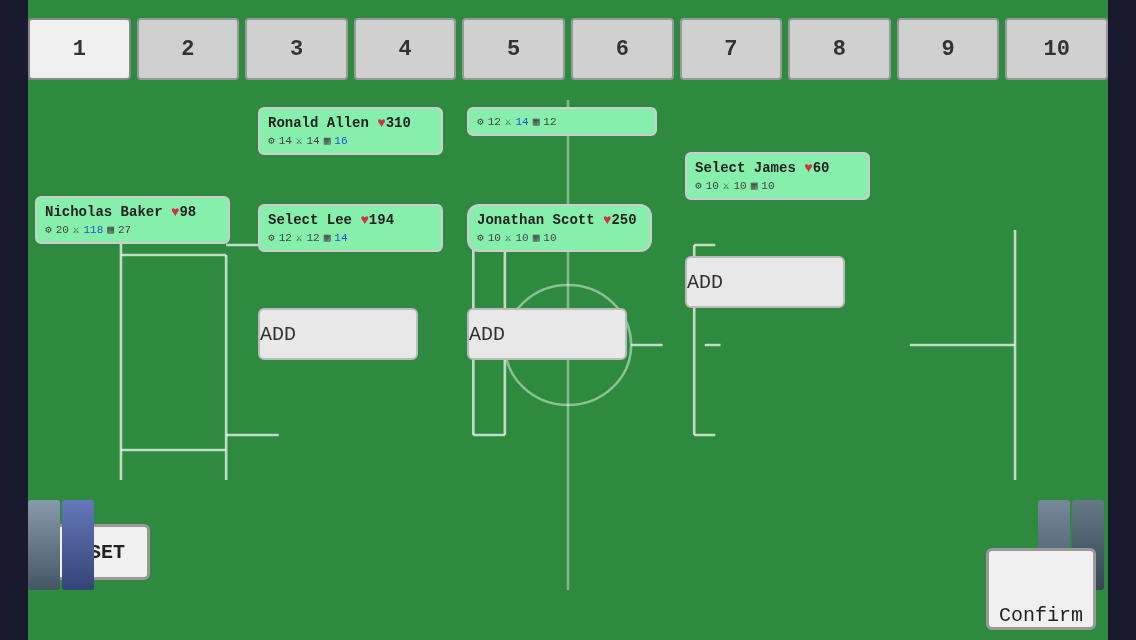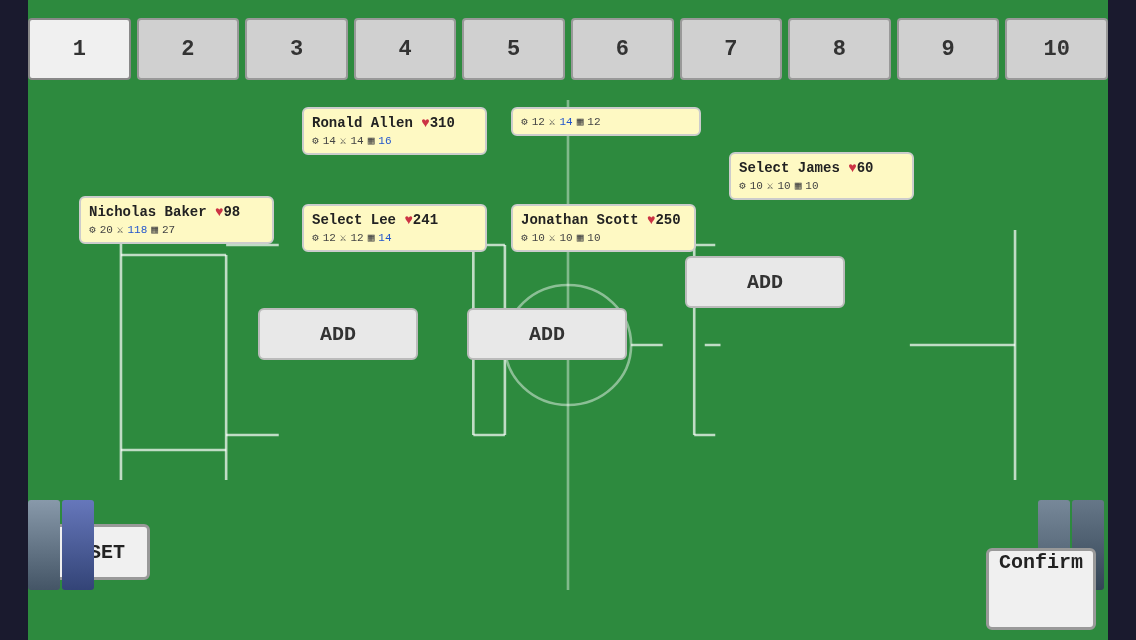--- a/index.html
+++ b/index.html
@@ -67,26 +67,25 @@
     }
 
     .num-btn:first-child {
       background: #f0f0f0;
       border-color: #888;
     }
 
     
     .player-card {
       position: absolute;
-      background: #fef9c3;
+      background: #86efac;
       border: 2px solid #ccc;
       border-radius: 6px;
       padding: 6px 8px;
       min-width: 160px;
-      margin-left: 44px;
     }
 
     .player-name {
       font-size: 14px;
       font-weight: bold;
       color: #222;
       margin-bottom: 3px;
     }
 
     .player-stats {
@@ -103,23 +102,22 @@
     
     .add-btn {
       position: absolute;
       background: #e8e8e8;
       border: 2px solid #bbb;
       border-radius: 6px;
       width: 160px;
       height: 52px;
       display: flex;
       align-items: center;
-      justify-content: center;
       font-size: 20px;
-      font-weight: bold;
+      font-weight: normal;
       color: #333;
       cursor: pointer;
     }
 
     
     .reset-btn {
       position: absolute;
       bottom: 60px;
       left: 40px;
       background: #f0f0f0;
@@ -140,24 +138,24 @@
     .confirm-btn {
       position: absolute;
       bottom: 10px;
       right: 40px;
       background: #f0f0f0;
       border: 3px solid #999;
       border-radius: 6px;
       width: 110px;
       height: 82px;
       display: flex;
-      align-items: flex-start;
+      align-items: flex-end;
       justify-content: center;
       font-size: 20px;
-      font-weight: bold;
+      font-weight: normal;
       color: #222;
       cursor: pointer;
     }
 
     
     .status-bar {
       position: absolute;
       bottom: 0;
       left: 28px;
       right: 28px;
@@ -321,21 +319,21 @@
       <span>⚔</span>
         <span>14</span>
       <span>▦</span>
         <span style="color:#2255cc">16</span>
     </div>
   </div>
 
   <div class="player-card" style="left:258px; top:204px; min-width:185px;">
     <div class="player-name">
       <span>Select Lee</span>
-      <span class="heart-icon"> ♥</span><span>241</span>
+      <span class="heart-icon"> ♥</span><span>194</span>
     </div>
     <div class="player-stats">
       <span>⚙</span>
         <span>12</span>
       <span>⚔</span>
         <span>12</span>
       <span>▦</span>
         <span style="color:#2255cc">14</span>
     </div>
   </div>
@@ -344,21 +342,21 @@
     <div class="player-stats">
       <span>⚙</span>
         <span>12</span>
       <span>⚔</span>
         <span style="color:#2255cc">14</span>
       <span>▦</span>
         <span>12</span>
     </div>
   </div>
 
-  <div class="player-card" style="left:467px; top:204px; min-width:185px;">
+  <div class="player-card" style="left:467px; top:204px; min-width:185px;border-radius:12px;">
     <div class="player-name">
       <span>Jonathan Scott</span>
       <span class="heart-icon"> ♥</span><span>250</span>
     </div>
     <div class="player-stats">
       <span>⚙</span>
         <span>10</span>
       <span>⚔</span>
         <span>10</span>
       <span>▦</span>

